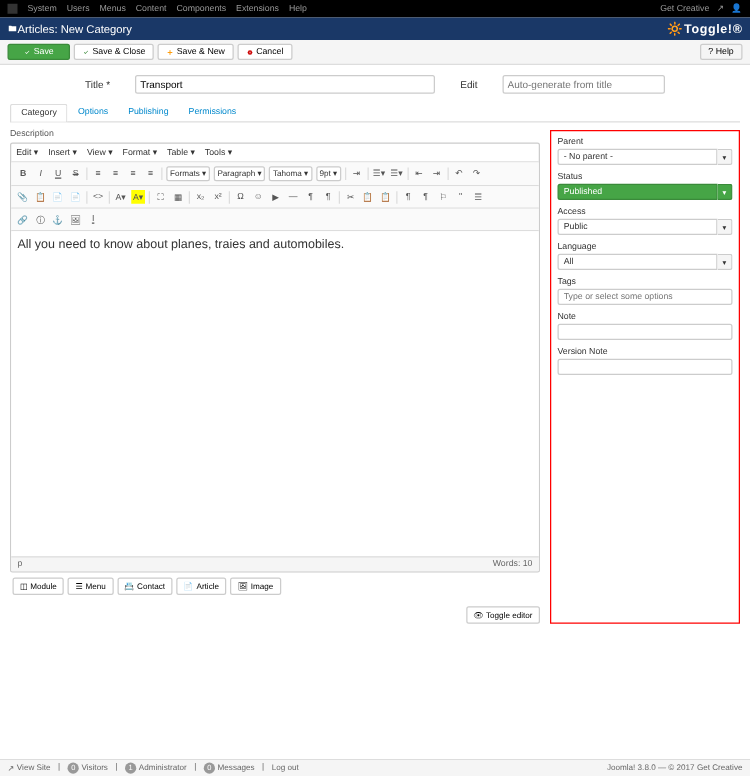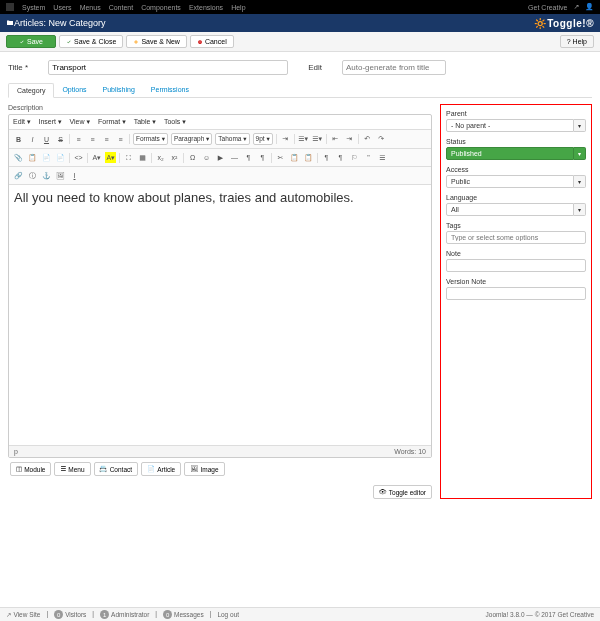--- a/index.html
+++ b/index.html
@@ -17,39 +17,39 @@
 .toolbar-left { display: flex; gap: 3px; }
 .btn { display: inline-flex; align-items: center; gap: 2px; border: 1px solid #ccc; background: #fff; padding: 2px 6px; font-size: 7px; border-radius: 2px; cursor: pointer; height: 13px; }
 .btn-success { background: #46a546; border-color: #3a8a3a; color: #fff; padding: 2px 12px; }
 .btn-help { background: #f5f5f5; }
 .icon-sm { width: 6px; height: 6px; display: inline-block; }
 .icon-white { fill: #fff; }
 .icon-green { fill: #3a8a3a; }
 .icon-red { fill: #c00; }
 .icon-orange { fill: #f90; }
 .content { padding: 8px; }
-.title-row { display: flex; gap: 20px; align-items: center; margin-bottom: 8px; }
+.title-row { display: flex; gap: 20px; align-items: center; margin-bottom: 8px; justify-content: center; }
 .title-row label { font-size: 8px; }
 .title-row input { border: 1px solid #ccc; padding: 2px 3px; font-size: 8px; border-radius: 2px; }
 #title { width: 240px; }
-#alias { width: 104px; }
+#alias { width: 130px; }
 .tabs { border-bottom: 1px solid #ddd; display: flex; gap: 0; margin-bottom: 6px; }
 .tab { padding: 3px 8px; font-size: 7px; color: #08c; cursor: pointer; }
 .tab.active { border: 1px solid #ddd; border-bottom: 1px solid #fff; margin-bottom: -1px; color: #333; border-radius: 2px 2px 0 0; }
 .main-row { display: flex; gap: 8px; }
 .main-left { flex: 1; }
 .desc-label { font-size: 7px; color: #555; margin-bottom: 3px; display: block; }
 .editor { border: 1px solid #ccc; border-radius: 2px; }
 .editor-menubar { display: flex; gap: 8px; padding: 3px 4px; border-bottom: 1px solid #ddd; font-size: 7px; }
 .editor-menubar span { cursor: pointer; }
 .editor-toolbar { display: flex; flex-wrap: wrap; gap: 3px; padding: 3px 4px; border-bottom: 1px solid #ddd; align-items: center; background: #fafafa; }
 .tb-select { border: 1px solid #ccc; font-size: 6.5px; padding: 1px 2px; border-radius: 2px; background: #fff; }
 .tb-btn { width: 11px; height: 11px; display: inline-flex; align-items: center; justify-content: center; font-size: 7px; cursor: pointer; color: #555; }
 .tb-sep { width: 1px; height: 10px; background: #ddd; }
-.editor-content { min-height: 260px; padding: 5px; font-size: 13px; background: #fff; }
+.editor-content { min-height: 260px; padding: 5px; font-size: 10px; background: #fff; }
 .editor-statusbar { display: flex; justify-content: space-between; padding: 2px 5px; font-size: 7px; color: #666; background: #f5f5f5; border-top: 1px solid #ddd; }
 .editor-extras { display: flex; gap: 3px; padding: 4px 2px; }
 .extra-btn { display: inline-flex; align-items: center; gap: 2px; border: 1px solid #ccc; background: #fff; padding: 2px 5px; font-size: 6.5px; border-radius: 2px; cursor: pointer; }
 .toggle-row { display: flex; justify-content: flex-end; margin-top: 5px; }
 .sidebar-panel { width: 152px; border: 1px solid red; padding: 5px; }
 .field { margin-bottom: 6px; }
 .field label { font-size: 7px; color: #333; display: block; margin-bottom: 2px; }
 .select-wrap { display: flex; }
 .select-wrap input, .select-wrap span.selval { flex: 1; border: 1px solid #ccc; padding: 2px 4px; font-size: 7px; background: #fff; border-radius: 2px 0 0 2px; }
 .select-wrap .chev { width: 12px; border: 1px solid #ccc; border-left: none; display: flex; align-items: center; justify-content: center; background: #f5f5f5; border-radius: 0 2px 2px 0; cursor: pointer; font-size: 6px; }

